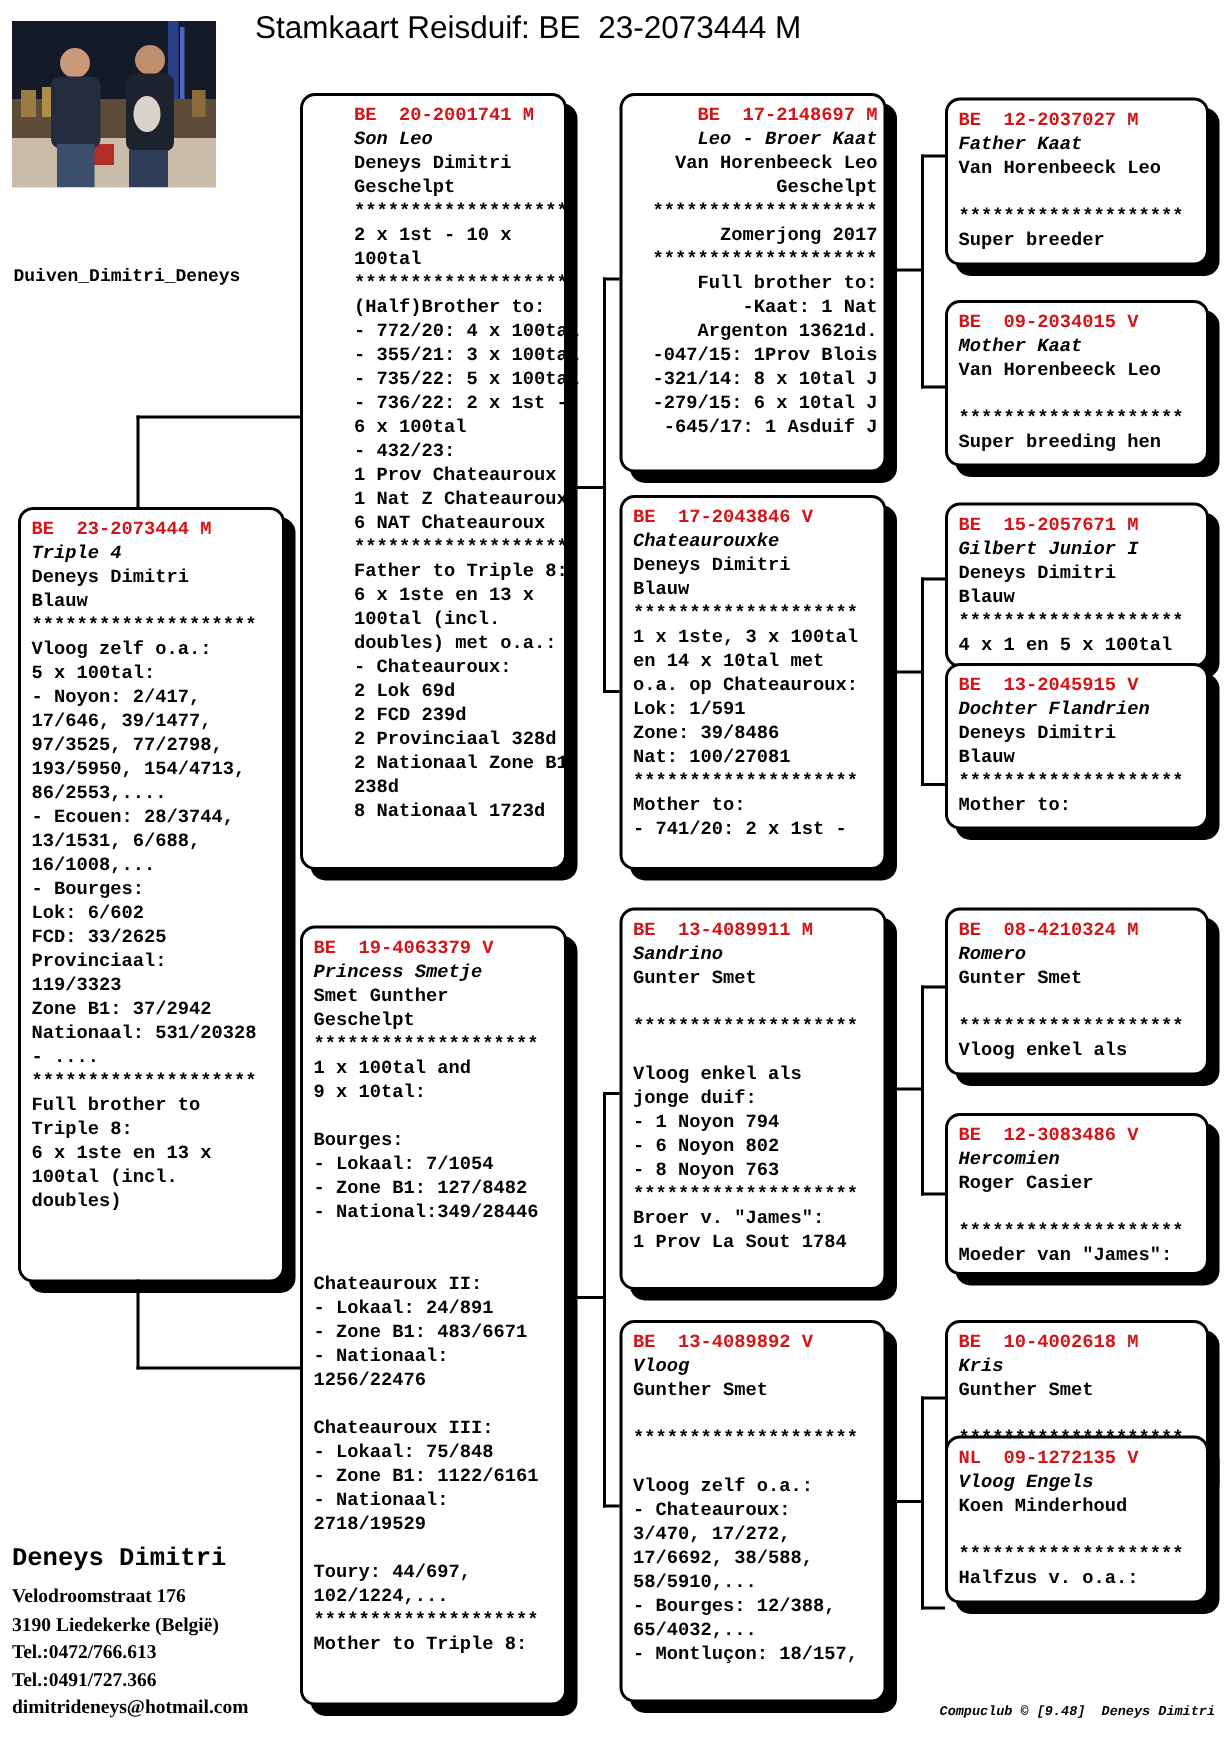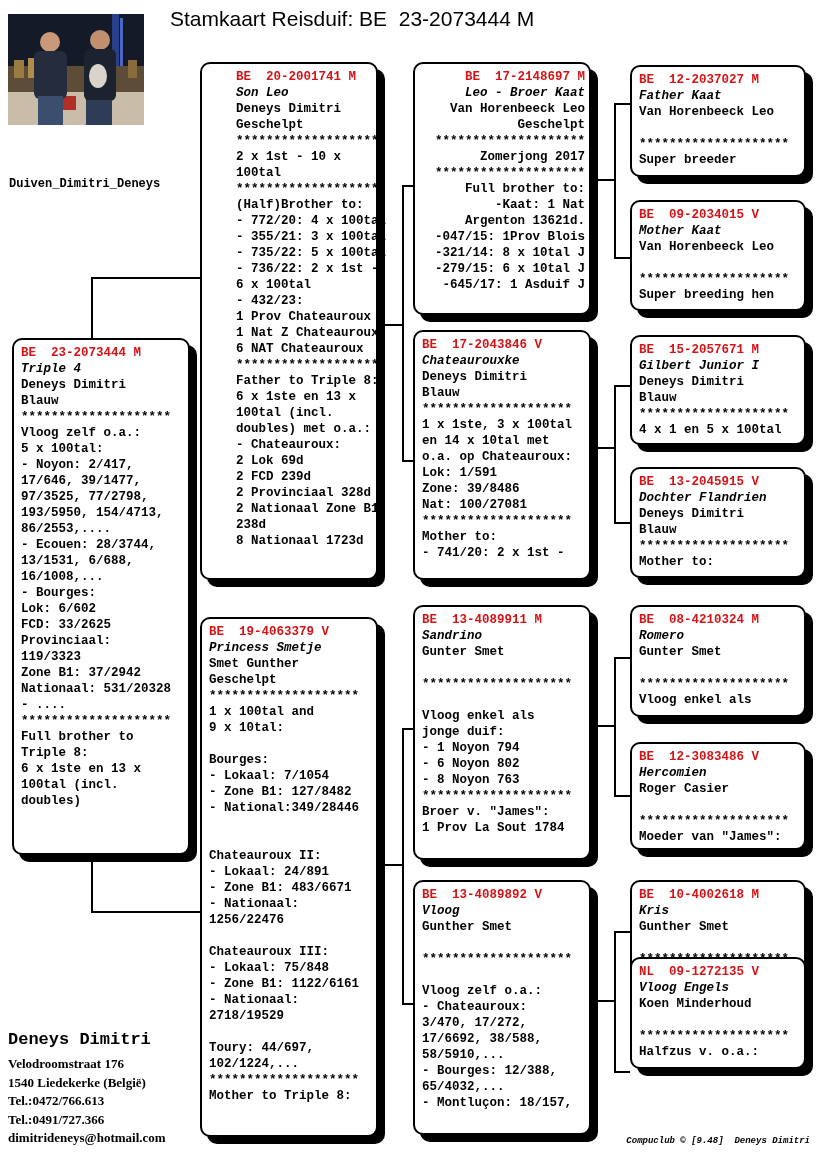--- a/index.html
+++ b/index.html
@@ -232,21 +232,21 @@
 Super breeding hen</pre>
   </div>
   <div class="card" style="left:630px;top:335px;width:176px;height:110px;">
     <div class="ring">BE  15-2057671 M</div>
     <div class="pname">Gilbert Junior I</div>
     <pre class="cbody">Deneys Dimitri
 Blauw
 ********************
 4 x 1 en 5 x 100tal</pre>
   </div>
-  <div class="card" style="left:630px;top:467px;width:176px;height:111px;">
+  <div class="card" style="left:630px;top:442px;width:176px;height:111px;">
     <div class="ring">BE  13-2045915 V</div>
     <div class="pname">Dochter Flandrien</div>
     <pre class="cbody">Deneys Dimitri
 Blauw
 ********************
 Mother to:</pre>
   </div>
   <div class="card" style="left:630px;top:605px;width:176px;height:112px;">
     <div class="ring">BE  08-4210324 M</div>
     <div class="pname">Romero</div>
@@ -311,21 +311,21 @@
   <div class="cline" style="left:614px;top:795px;width:16px;height:2px;"></div>
 
   <div class="cline" style="left:592px;top:1000px;width:23px;height:2px;"></div>
   <div class="cline" style="left:614px;top:931px;width:2px;height:142px;"></div>
   <div class="cline" style="left:614px;top:931px;width:16px;height:2px;"></div>
   <div class="cline" style="left:614px;top:1071px;width:16px;height:2px;"></div>
 
   <div id="contact">
     <div id="contact-name">Deneys Dimitri</div>
     <div class="contact-line">Velodroomstraat 176</div>
-    <div class="contact-line">1540  Liedekerke (België)</div>
+    <div class="contact-line">3190  Liedekerke (België)</div>
     <div class="contact-line">Tel.:0472/766.613</div>
     <div class="contact-line">Tel.:0491/727.366</div>
     <div class="contact-line">dimitrideneys@hotmail.com</div>
   </div>
 
   <div id="footer">Compuclub © [9.48]  Deneys Dimitri</div>
 
 </div>
 
 </body></html>

